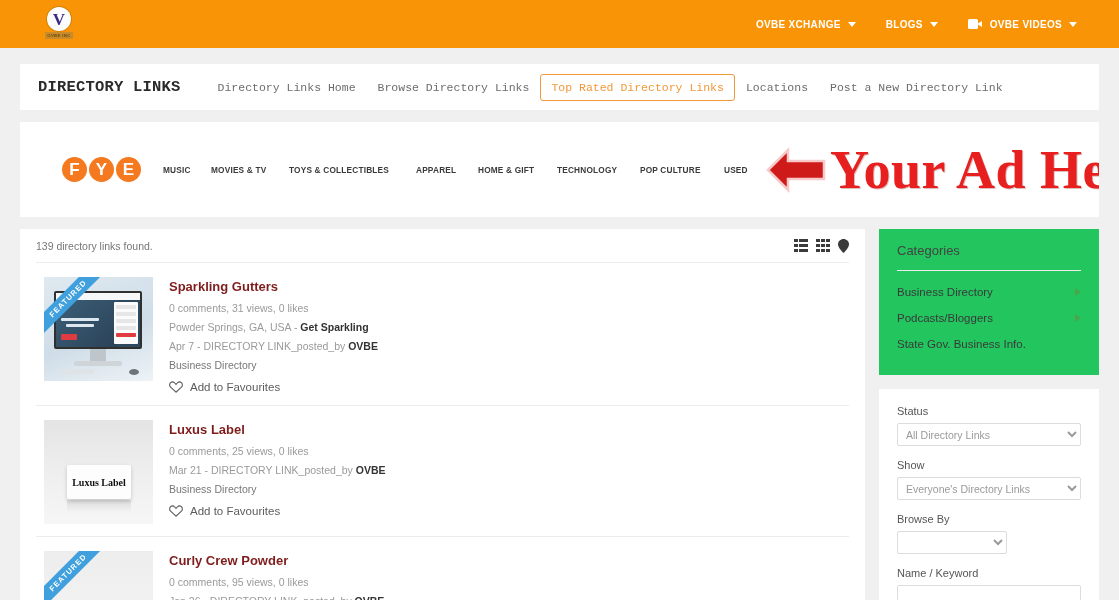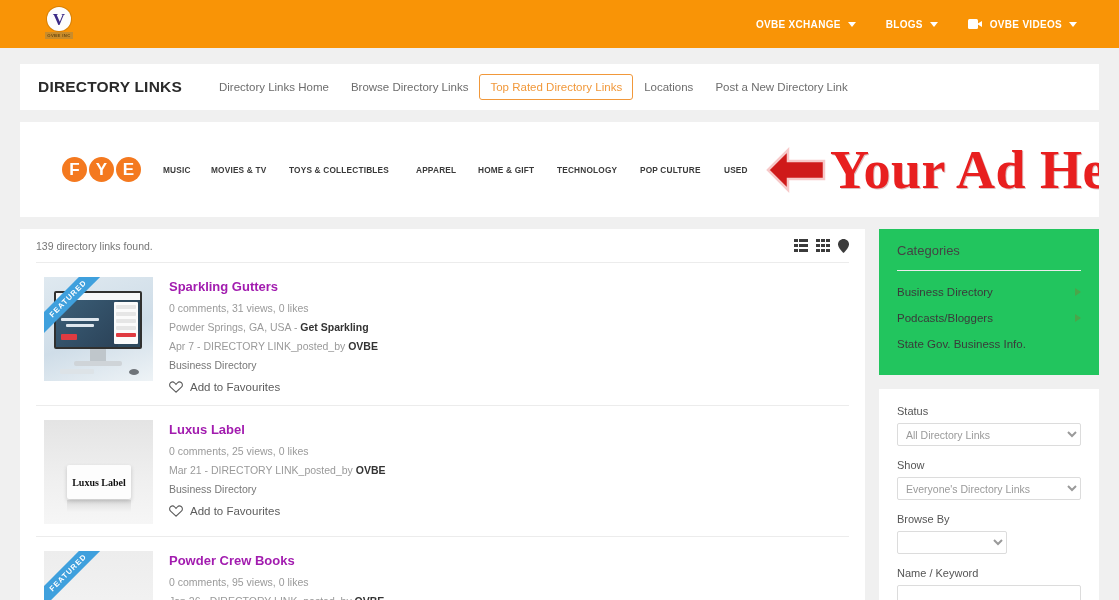--- a/index.html
+++ b/index.html
@@ -82,20 +82,21 @@
   
   .page { padding: 0 20px; }
 
   
   .dirnav {
     background: #ffffff;
     margin-top: 16px;
     height: 46px;
     display: flex; align-items: center;
     padding: 0 18px;
+    font-family: Liberation Mono, monospace;
   }
   .dirnav-title {
     font-size: 15.5px; font-weight: 700; color: #2a2a2a;
     letter-spacing: .2px;
     margin-right: 26px;
   }
   .dirnav-links { display: flex; align-items: center; gap: 0; }
   .dirnav-link {
     font-size: 11.5px; color: #6d6d6d;
     padding: 6px 10px;
@@ -190,21 +191,21 @@
     color: #ffffff;
     font-size: 7.5px; font-weight: 700;
     letter-spacing: 1.1px;
     text-align: center;
     padding: 3px 0;
     transform: rotate(-45deg);
     z-index: 3;
   }
   .info { padding-top: 2px; }
   .lname {
-    font-size: 13px; font-weight: 700; color: #a21caf;
+    font-size: 13px; font-weight: 700; color: #7f1d1d;
     margin-bottom: 8px; cursor: pointer;
   }
   .lmeta { font-size: 10.5px; color: #9a9a9a; margin-bottom: 7px; }
   .lmeta b { color: #333; font-weight: 700; }
   .lmeta .poster { color: #333; font-weight: 700; }
   .lcat { font-size: 10.5px; color: #777; margin-bottom: 10px; }
   .fav {
     display: flex; align-items: center; gap: 7px;
     font-size: 11.5px; color: #5c5c5c; cursor: pointer;
   }
@@ -449,21 +450,21 @@
         </div>
 
         <div class="listing">
           <div class="thumb">
             <div class="cc-bg">
               
             </div>
             <div class="ribbon">FEATURED</div>
           </div>
           <div class="info">
-            <div class="lname">Powder Crew Books</div>
+            <div class="lname">Curly Crew Powder</div>
             <div class="lmeta">0 comments, 95 views, 0 likes</div>
             <div class="lmeta">
               <span>Jan 26 - DIRECTORY LINK_posted_by </span><span class="poster">OVBE</span>
             </div>
 
           </div>
         </div>
 
       </div>
     </div>

